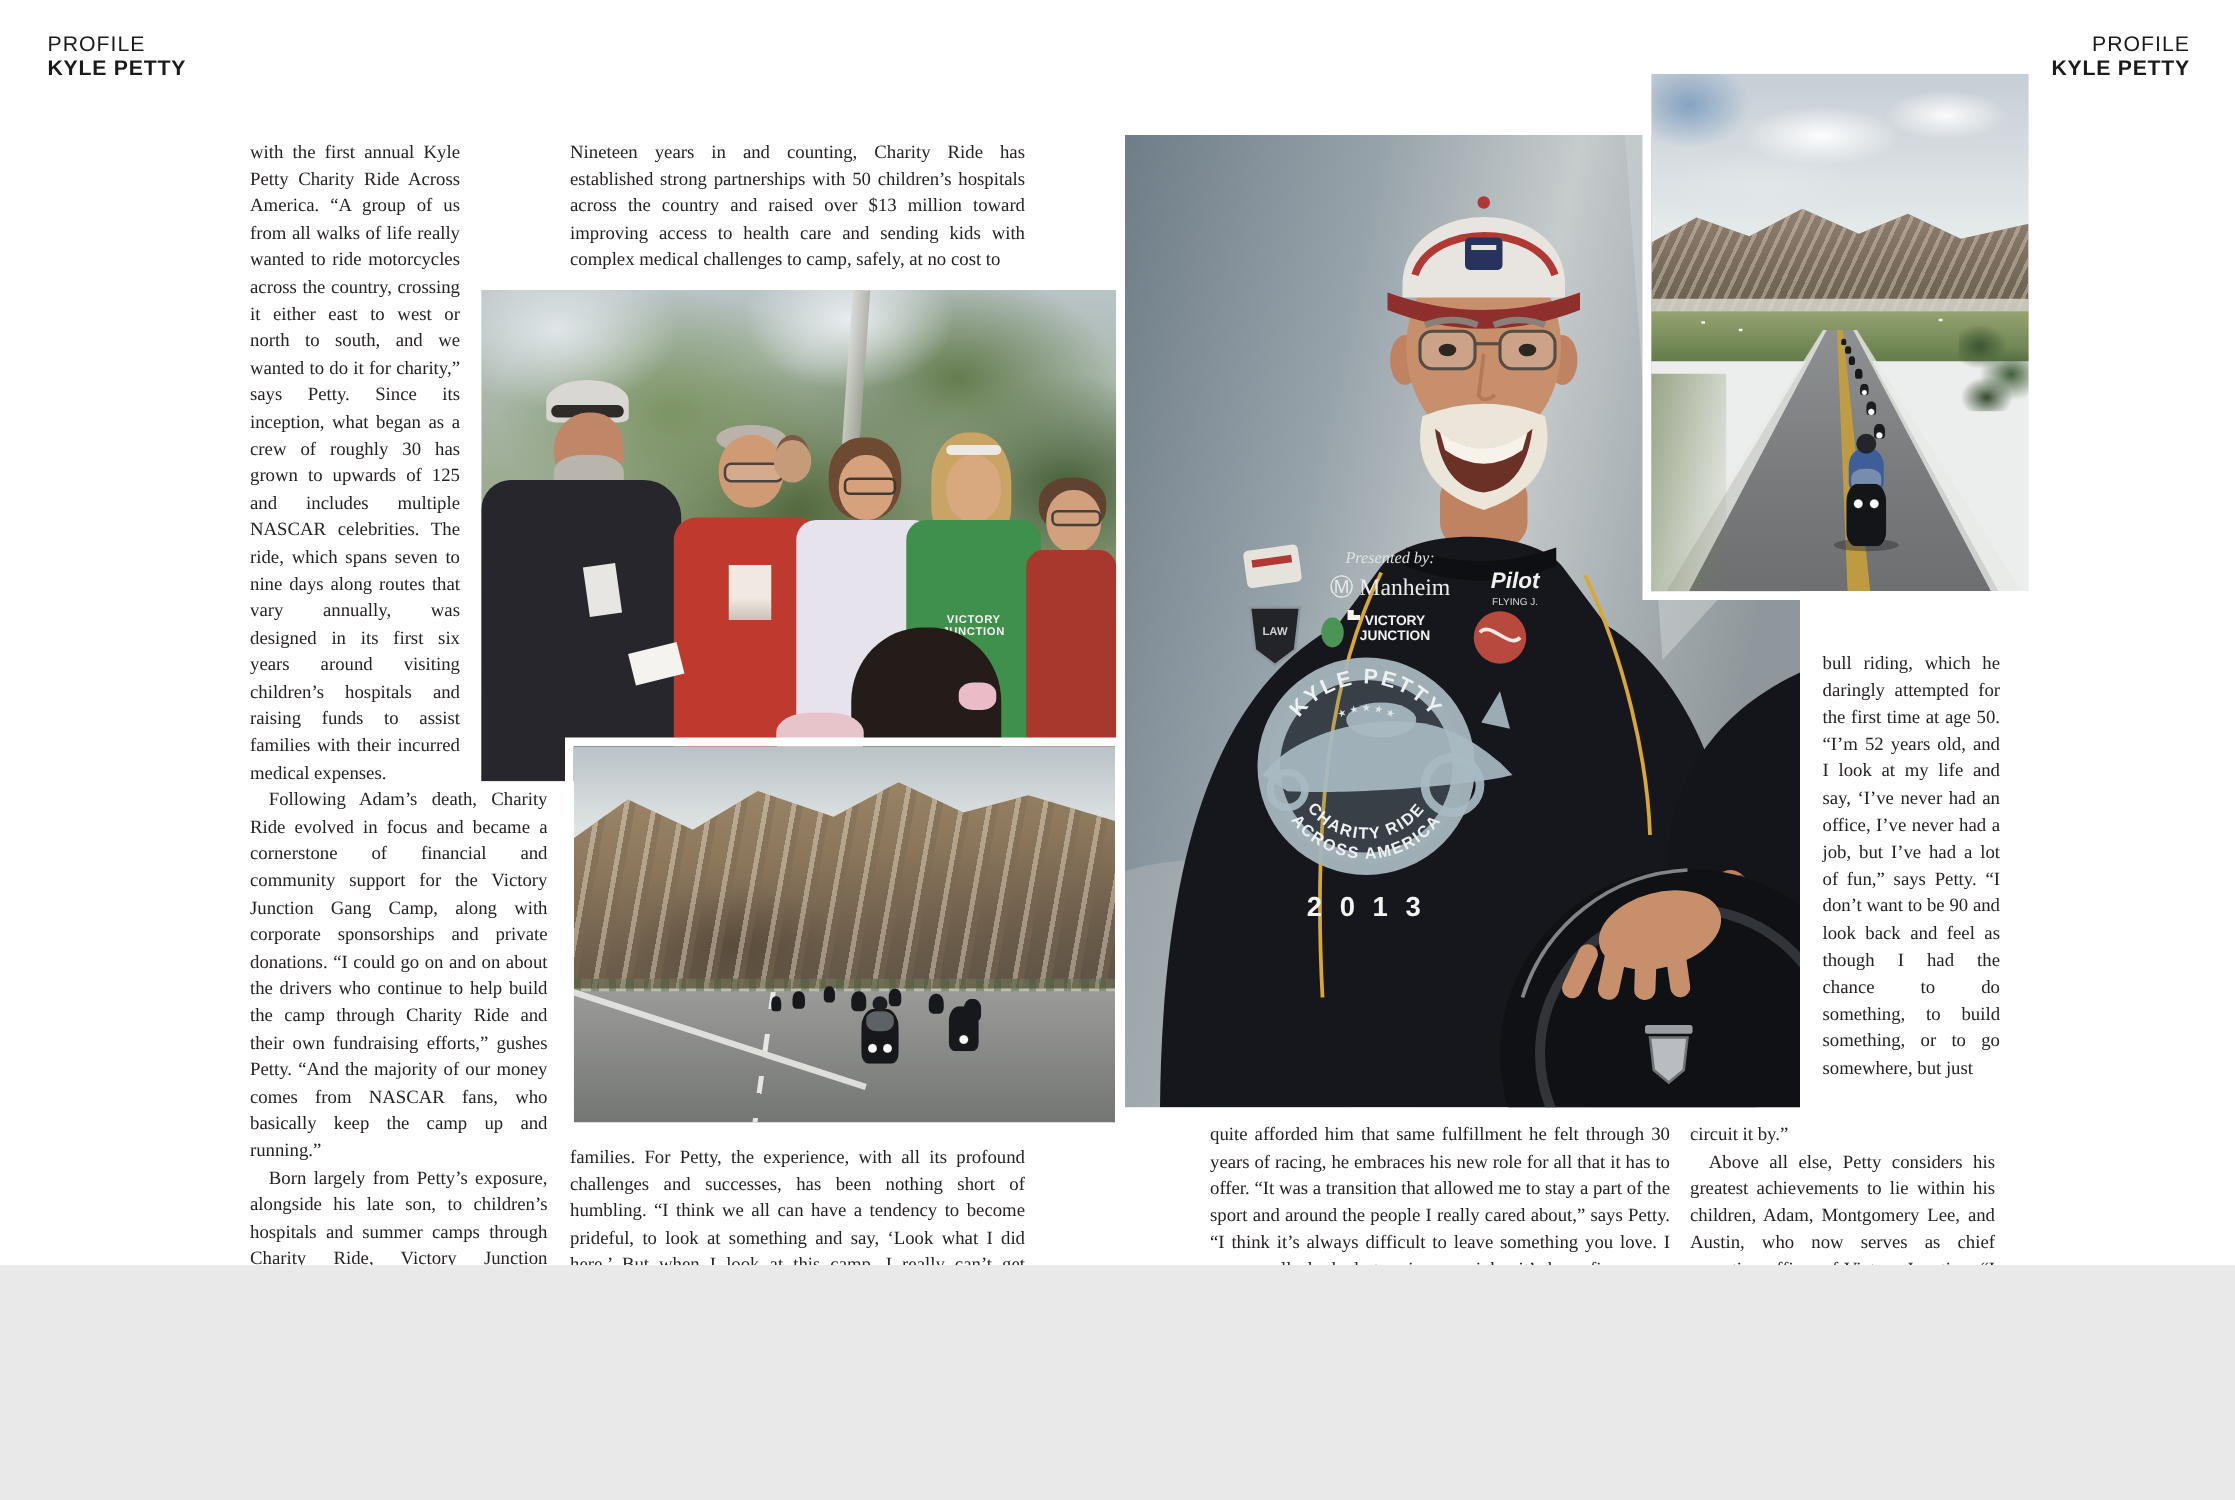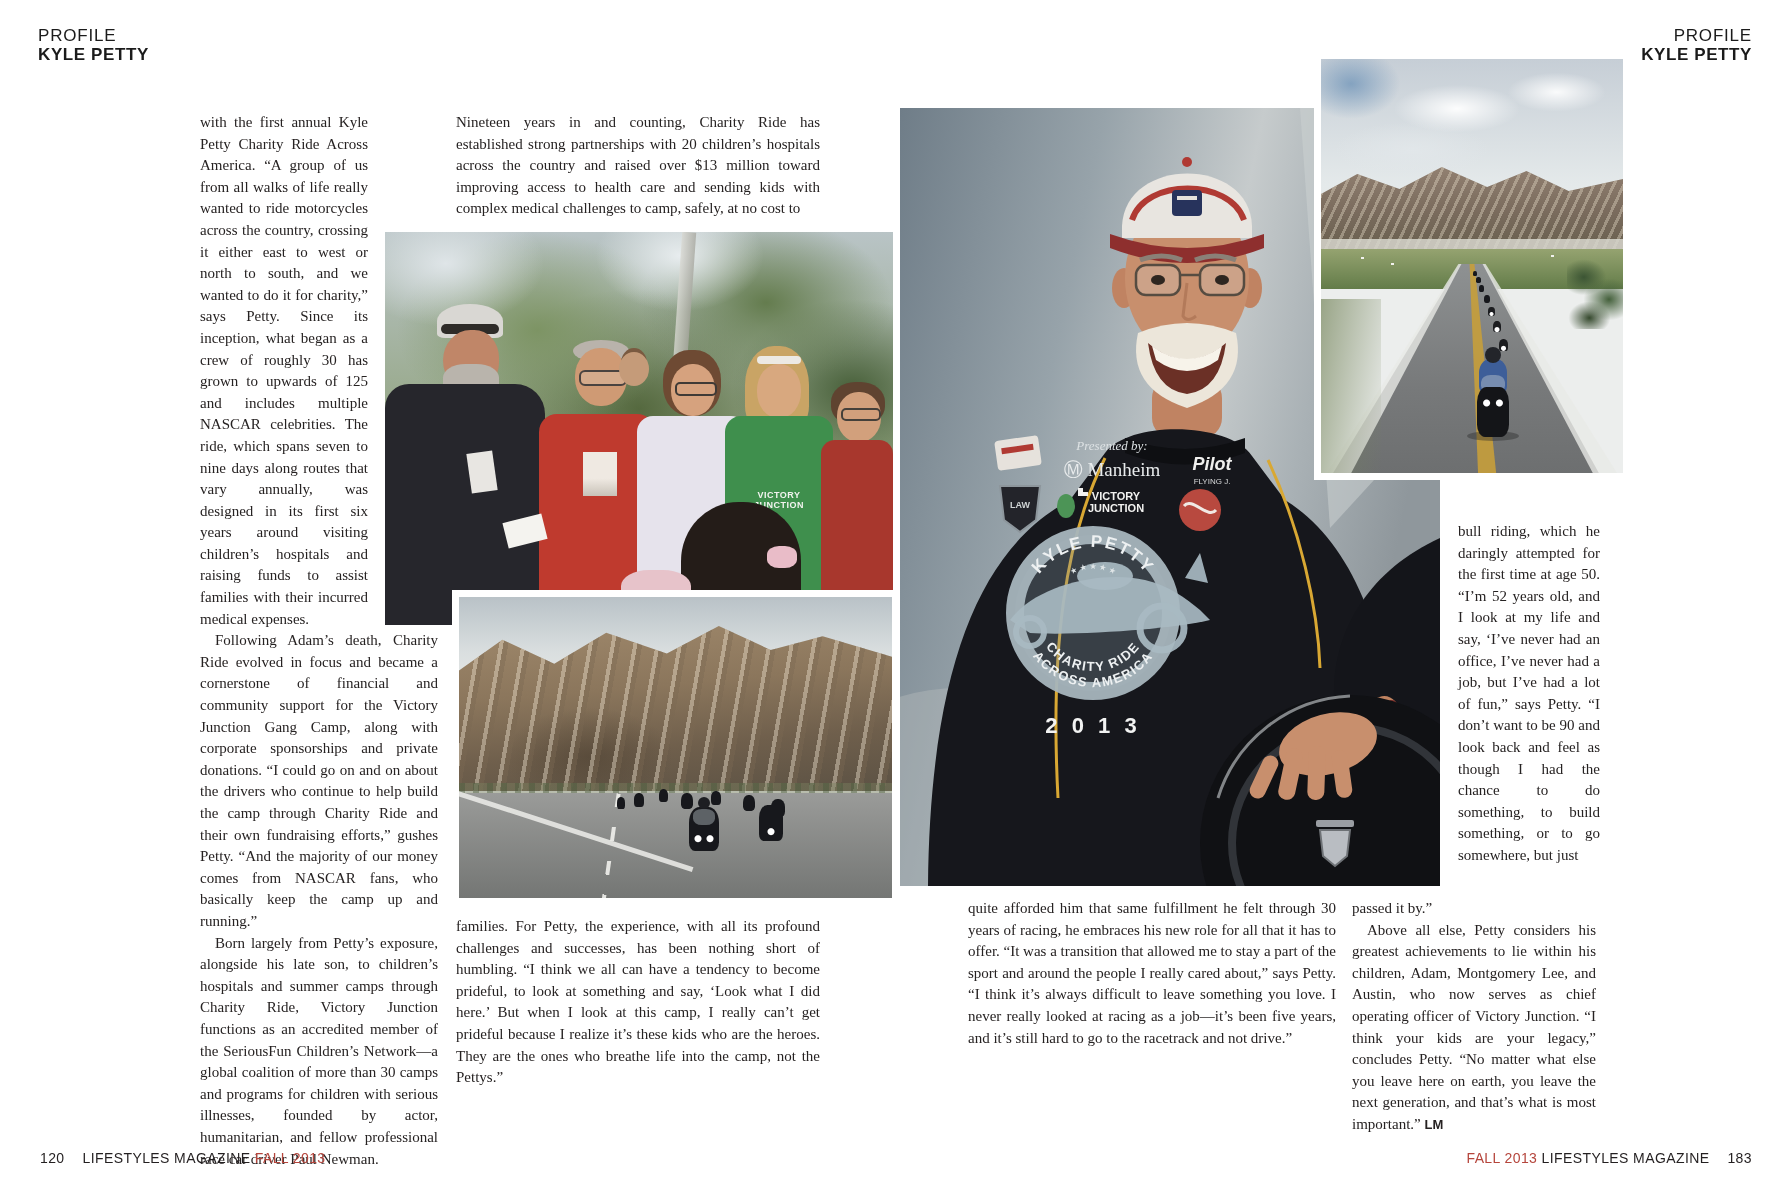--- a/index.html
+++ b/index.html
@@ -1,16 +1,16 @@
 <!DOCTYPE html>
 <html><head>
 <meta charset="utf-8">
 <style>
   html,body{margin:0;padding:0;background:#e9e9e9;}
-  .spread{position:relative;width:1788px;height:1200px;background:#ffffff;overflow:hidden;
+  .spread{position:relative;width:1788px;height:1012px;background:#ffffff;overflow:hidden;
           font-family:"Liberation Serif",serif;color:#262222;}
   .ab{position:absolute;}
   
   .hdr{position:absolute;top:26px;font-family:"Liberation Sans",sans-serif;color:#1b1b1b;}
   .hdr .eyebrow{font-size:17px;line-height:19px;font-weight:400;letter-spacing:.8px;}
   .hdr .name{font-size:17px;line-height:19px;font-weight:700;letter-spacing:.6px;}
   .hdr-left{left:38px;}
   .hdr-right{right:36px;text-align:right;}
   .foot{position:absolute;top:1150px;font-family:"Liberation Sans",sans-serif;font-size:14px;
         letter-spacing:.4px;color:#231f20;}
@@ -47,21 +47,21 @@
   </div>
 
   <div class="col" style="left:200px;top:112px;width:238px;">
     <div class="float-spacer"></div>
     <p>with the first annual Kyle Petty Charity Ride Across America. “A group of us from all walks of life really wanted to ride motorcycles across the country, crossing it either east to west or north to south, and we wanted to do it for charity,” says Petty. Since its inception, what began as a crew of roughly 30 has grown to upwards of 125 and includes multiple NASCAR celebrities. The ride, which spans seven to nine days along routes that vary annually, was designed in its first six years around visiting children’s hospitals and raising funds to assist families with their incurred medical expenses.</p>
     <p class="indent">Following Adam’s death, Charity Ride evolved in focus and became a cornerstone of financial and community support for the Victory Junction Gang Camp, along with corporate sponsorships and private donations. “I could go on and on about the drivers who continue to help build the camp through Charity Ride and their own fundraising efforts,” gushes Petty. “And the majority of our money comes from NASCAR fans, who basically keep the camp up and running.”</p>
     <p class="indent">Born largely from Petty’s exposure, alongside his late son, to children’s hospitals and summer camps through Charity Ride, Victory Junction functions as an accredited member of the SeriousFun Children’s Network—a global coalition of more than 30 camps and programs for children with serious illnesses, founded by actor, humanitarian, and fellow professional race car driver Paul Newman.</p>
   </div>
 
   <div class="col" style="left:456px;top:112px;width:364px;">
-    <p>Nineteen years in and counting, Charity Ride has established strong partnerships with 20 children’s hospitals across the country and raised over $13 million toward improving access to health care and sending kids with complex medical challenges to camp, safely, at no cost to</p>
+    <p>Nineteen years in and counting, Charity Ride has established strong partnerships with 50 children’s hospitals across the country and raised over $13 million toward improving access to health care and sending kids with complex medical challenges to camp, safely, at no cost to</p>
   </div>
 
   <div class="photo" style="left:385px;top:232px;width:508px;height:393px;z-index:2;">
     <div class="ab" style="inset:0;background:
       radial-gradient(140px 90px at 12% 8%, #dfe5e8 0%, rgba(223,229,232,0) 70%),
       radial-gradient(120px 80px at 58% 6%, #e8edef 0%, rgba(232,237,239,0) 70%),
       radial-gradient(200px 140px at 30% 25%, #7d9464 0%, rgba(125,148,100,0) 70%),
       radial-gradient(180px 120px at 75% 18%, #647c4e 0%, rgba(100,124,78,0) 70%),
       radial-gradient(220px 160px at 50% 45%, #55693f 0%, rgba(85,105,63,0) 75%),
       radial-gradient(160px 120px at 92% 40%, #48603a 0%, rgba(72,96,58,0) 75%),
@@ -318,21 +318,21 @@
 
   <div class="col" style="left:456px;top:916px;width:364px;">
     <p>families. For Petty, the experience, with all its profound challenges and successes, has been nothing short of humbling. “I think we all can have a tendency to become prideful, to look at something and say, ‘Look what I did here.’ But when I look at this camp, I really can’t get prideful because I realize it’s these kids who are the heroes. They are the ones who breathe life into the camp, not the Pettys.”</p>
   </div>
 
   <div class="col" style="left:968px;top:898px;width:368px;">
     <p>quite afforded him that same fulfillment he felt through 30 years of racing, he embraces his new role for all that it has to offer. “It was a transition that allowed me to stay a part of the sport and around the people I really cared about,” says Petty. “I think it’s always difficult to leave something you love. I never really looked at racing as a job—it’s been five years, and it’s still hard to go to the racetrack and not drive.”</p>
   </div>
 
   <div class="col" style="left:1352px;top:898px;width:244px;">
-    <p>passed it by.”</p>
+    <p>circuit it by.”</p>
     <p class="indent"><span>Above all else, Petty considers his greatest achievements to lie within his children, Adam, Montgomery Lee, and Austin, who now serves as chief operating officer of Victory Junction. “I think your kids are your legacy,” concludes Petty. “No matter what else you leave here on earth, you leave the next generation, and that’s what is most important.”</span> <span class="endmark">LM</span></p>
   </div>
 
   <div class="foot foot-left">
     <span>120</span><span class="gap"></span><span>LIFESTYLES MAGAZINE</span>
     <span class="red">FALL 2013</span>
   </div>
   <div class="foot foot-right">
     <span class="red">FALL 2013</span>
     <span>LIFESTYLES MAGAZINE</span><span class="gap"></span><span>183</span>

